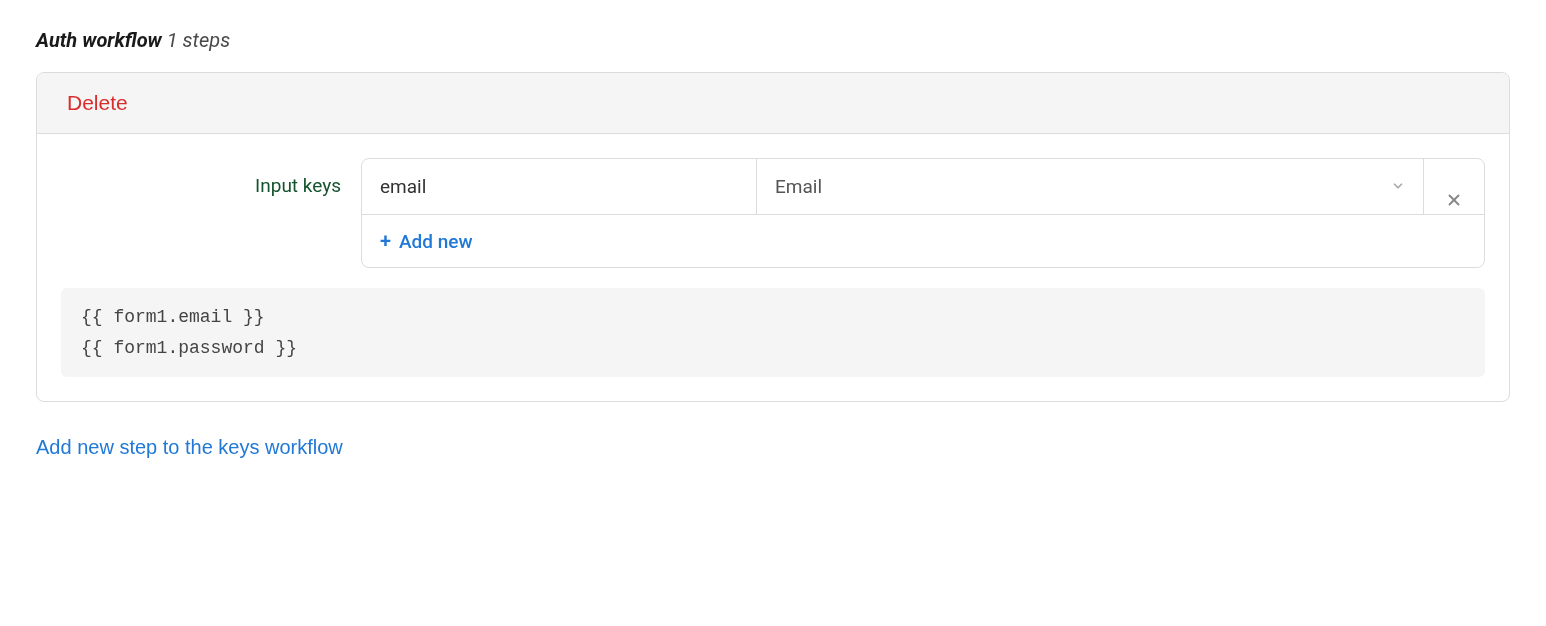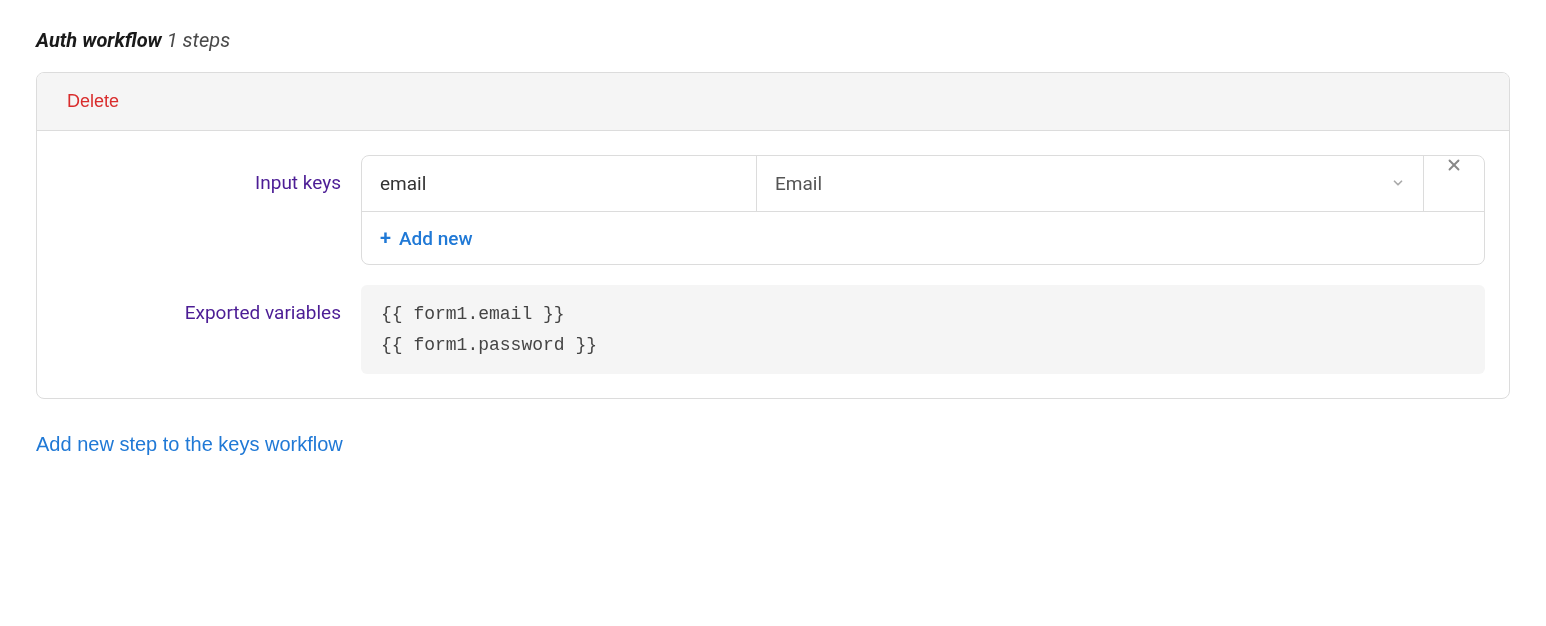--- a/index.html
+++ b/index.html
@@ -53,54 +53,54 @@
     }
     .type-select .chevron {
       position: absolute;
       right: 12px;
       top: 50%;
       transform: translateY(-50%);
       color: #999;
     }
     .delete-btn {
       color: #d92c2c;
-      font-size: 18px;
+      font-size: 21px;
       font-weight: 500;
       background: none;
       border: none;
       cursor: pointer;
       padding: 6px 10px;
     }
     .card-body {
       padding: 24px;
     }
     .field-row {
       display: flex;
       align-items: flex-start;
       margin-bottom: 20px;
     }
     .field-label {
       width: 300px;
       text-align: right;
       padding-right: 20px;
       padding-top: 16px;
-      color: #4c1d95;
+      color: #14532d;
       font-size: 19px;
     }
     .field-control {
       flex: 1;
     }
     .kv-table {
       border: 1px solid #dcdcdc;
       border-radius: 8px;
       overflow: hidden;
     }
     .kv-row {
       display: flex;
-      align-items: flex-start;
+      align-items: flex-end;
       border-bottom: 1px solid #dcdcdc;
     }
     .kv-row:last-child {
       border-bottom: none;
     }
     .kv-key {
       width: 395px;
       border-right: 1px solid #dcdcdc;
       padding: 16px 18px;
       font-size: 19px;
@@ -219,21 +219,20 @@
               <span class="plus">+</span>
               <span>Add new</span>
             </div>
           </div>
 
         </div>
       </div>
     </div>
 
     <div class="field-row" style="margin-bottom:0">
-      <div class="field-label">Exported variables</div>
       <div class="field-control">
         <div class="code-block">{{ form1.email }}
 {{ form1.password }}</div>
       </div>
     </div>
 
   </div>
 </div>
 
 <button class="add-step-link">Add new step to the keys workflow</button>

